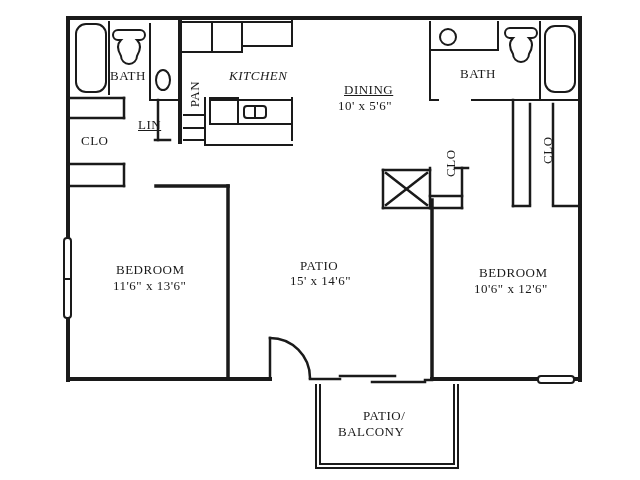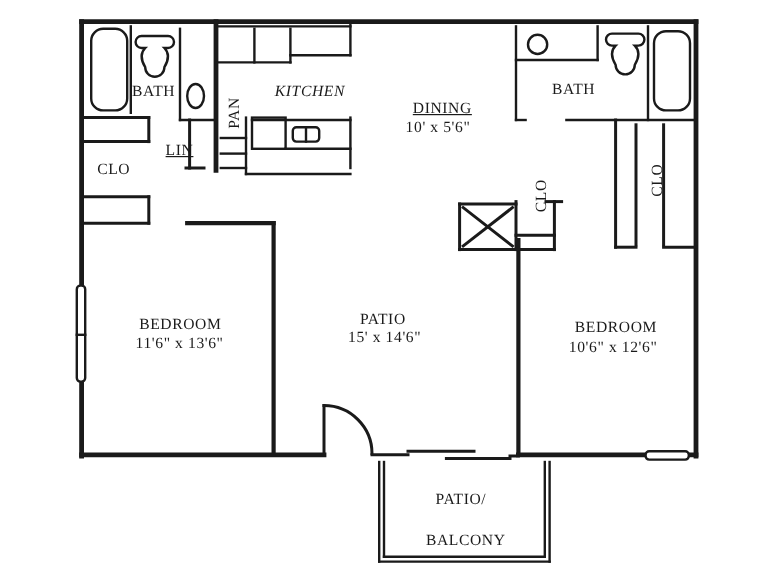--- a/index.html
+++ b/index.html
@@ -153,13 +153,13 @@
 <div class="lbl" style="left:116px;top:262px;">BEDROOM</div>
 <div class="lbl" style="left:113px;top:278px;">11'6" x 13'6"</div>
 
 <div class="lbl" style="left:300px;top:258px;">PATIO</div>
 <div class="lbl" style="left:290px;top:273px;">15' x 14'6"</div>
 
 <div class="lbl" style="left:479px;top:265px;">BEDROOM</div>
 <div class="lbl" style="left:474px;top:281px;">10'6" x 12'6"</div>
 
 <div class="lbl" style="left:363px;top:408px;">PATIO/</div>
-<div class="lbl" style="left:355px;top:424px;margin-top:18px;">BALCONY</div>
+<div class="lbl" style="left:338px;top:424px;">BALCONY</div>
 
 </body></html>

